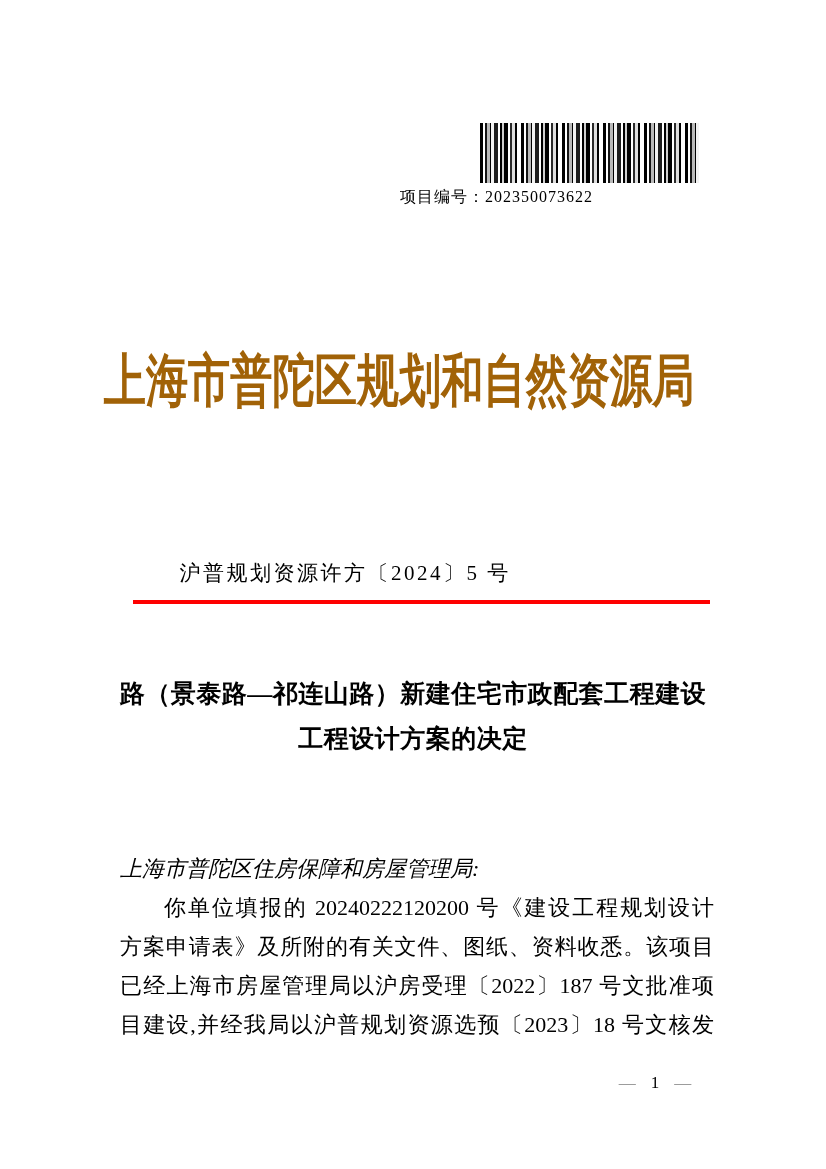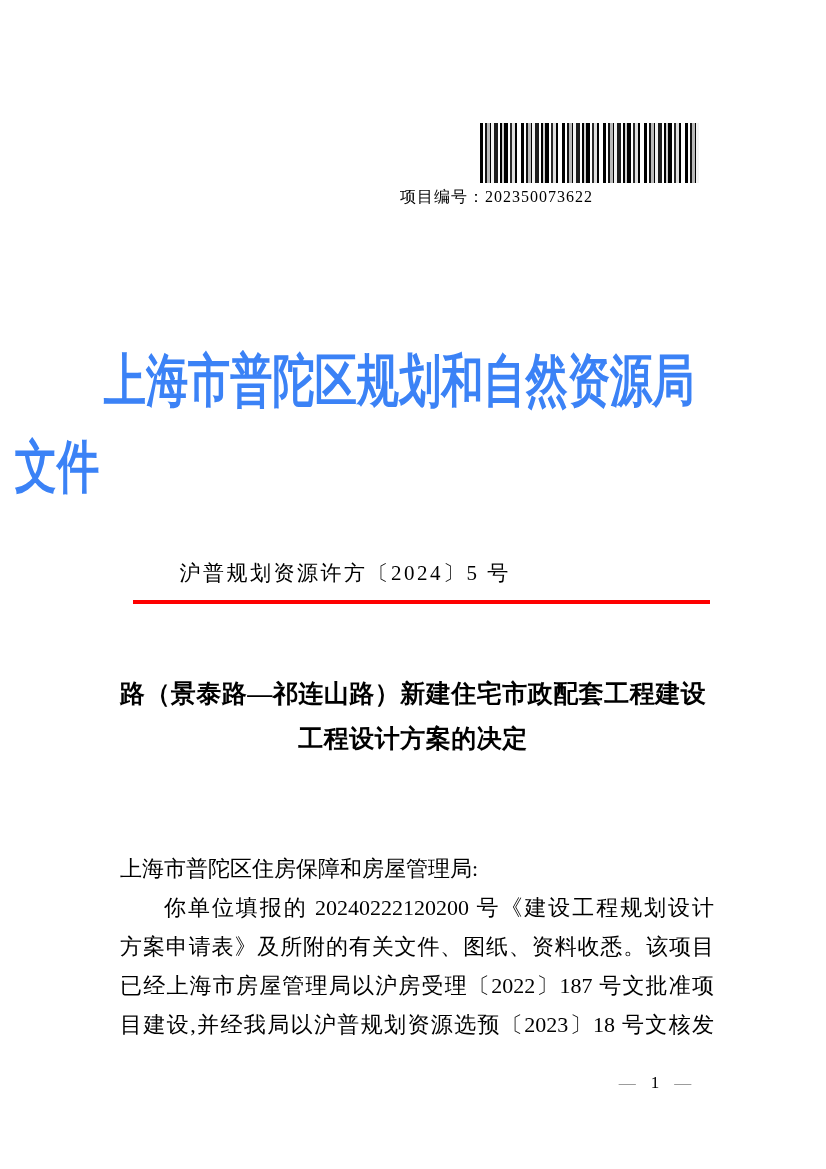--- a/index.html
+++ b/index.html
@@ -49,22 +49,22 @@
     letter-spacing: 1px;
     white-space: nowrap;
   }
 
   
   .masthead {
     position: absolute;
     top: 338px;
     left: 0;
     width: 733px;
-    text-align: left;
-    color: #3b82f6;
+    text-align: right;
+    color: #a16207;
     font-weight: bold;
   }
   .masthead-line { height: 86px; line-height: 86px; white-space: nowrap; }
   .masthead-line > span {
     display: inline-block;
     font-size: 57px;
     transform: scaleX(0.74);
     transform-origin: center;
     white-space: nowrap;
   }
@@ -109,20 +109,21 @@
     font-size: 22px;
     line-height: 39px;
   }
   .body-line {
     text-align: justify;
     text-align-last: justify;
   }
   .body-line.salutation {
     text-align: center;
     text-align-last: left;
+    font-style: italic;
   }
   .body-line.indent { padding-left: 44px; }
 
   .page-footer {
     position: absolute;
     top: 1073px;
     left: 575px;
     width: 160px;
     text-align: center;
     font-size: 17px;
@@ -138,23 +139,20 @@
 <div class="page">
 
   <div class="barcode"></div>
 
   <div class="project-label">项目编号：202350073622</div>
 
   <div class="masthead">
     <div class="masthead-line">
       <span>上海市普陀区规划和自然资源局</span>
     </div>
-    <div class="masthead-line">
-      <span>文件</span>
-    </div>
   </div>
 
   <div class="doc-number">沪普规划资源许方〔2024〕5 号</div>
 
   <div class="red-line"></div>
 
   <div class="doc-title">
     <div>路（景泰路—祁连山路）新建住宅市政配套工程建设</div>
     <div>工程设计方案的决定</div>
   </div>

